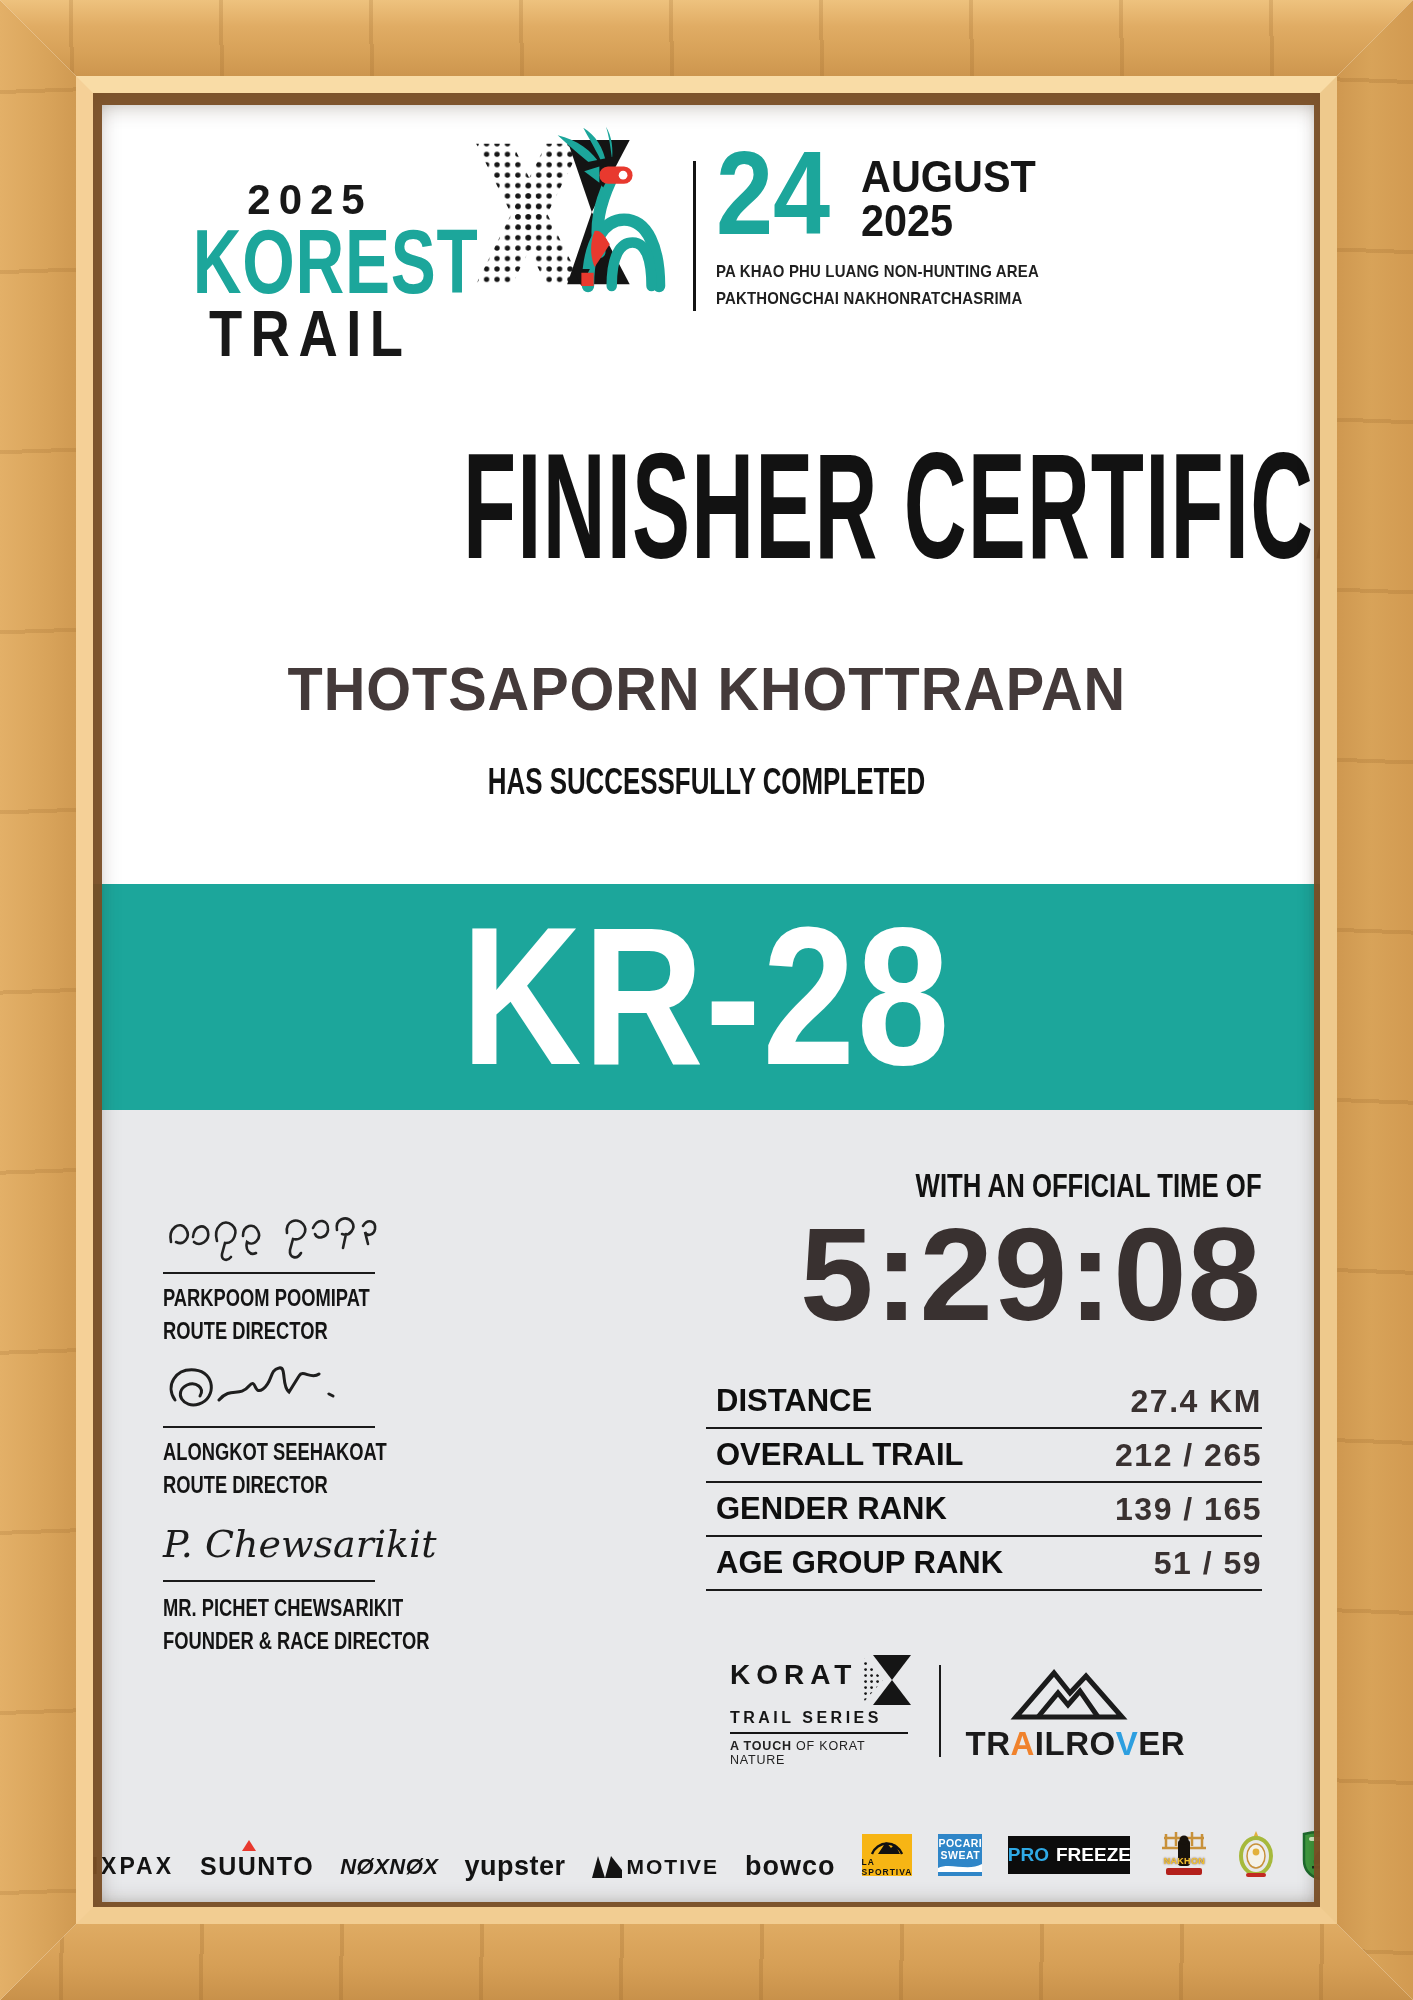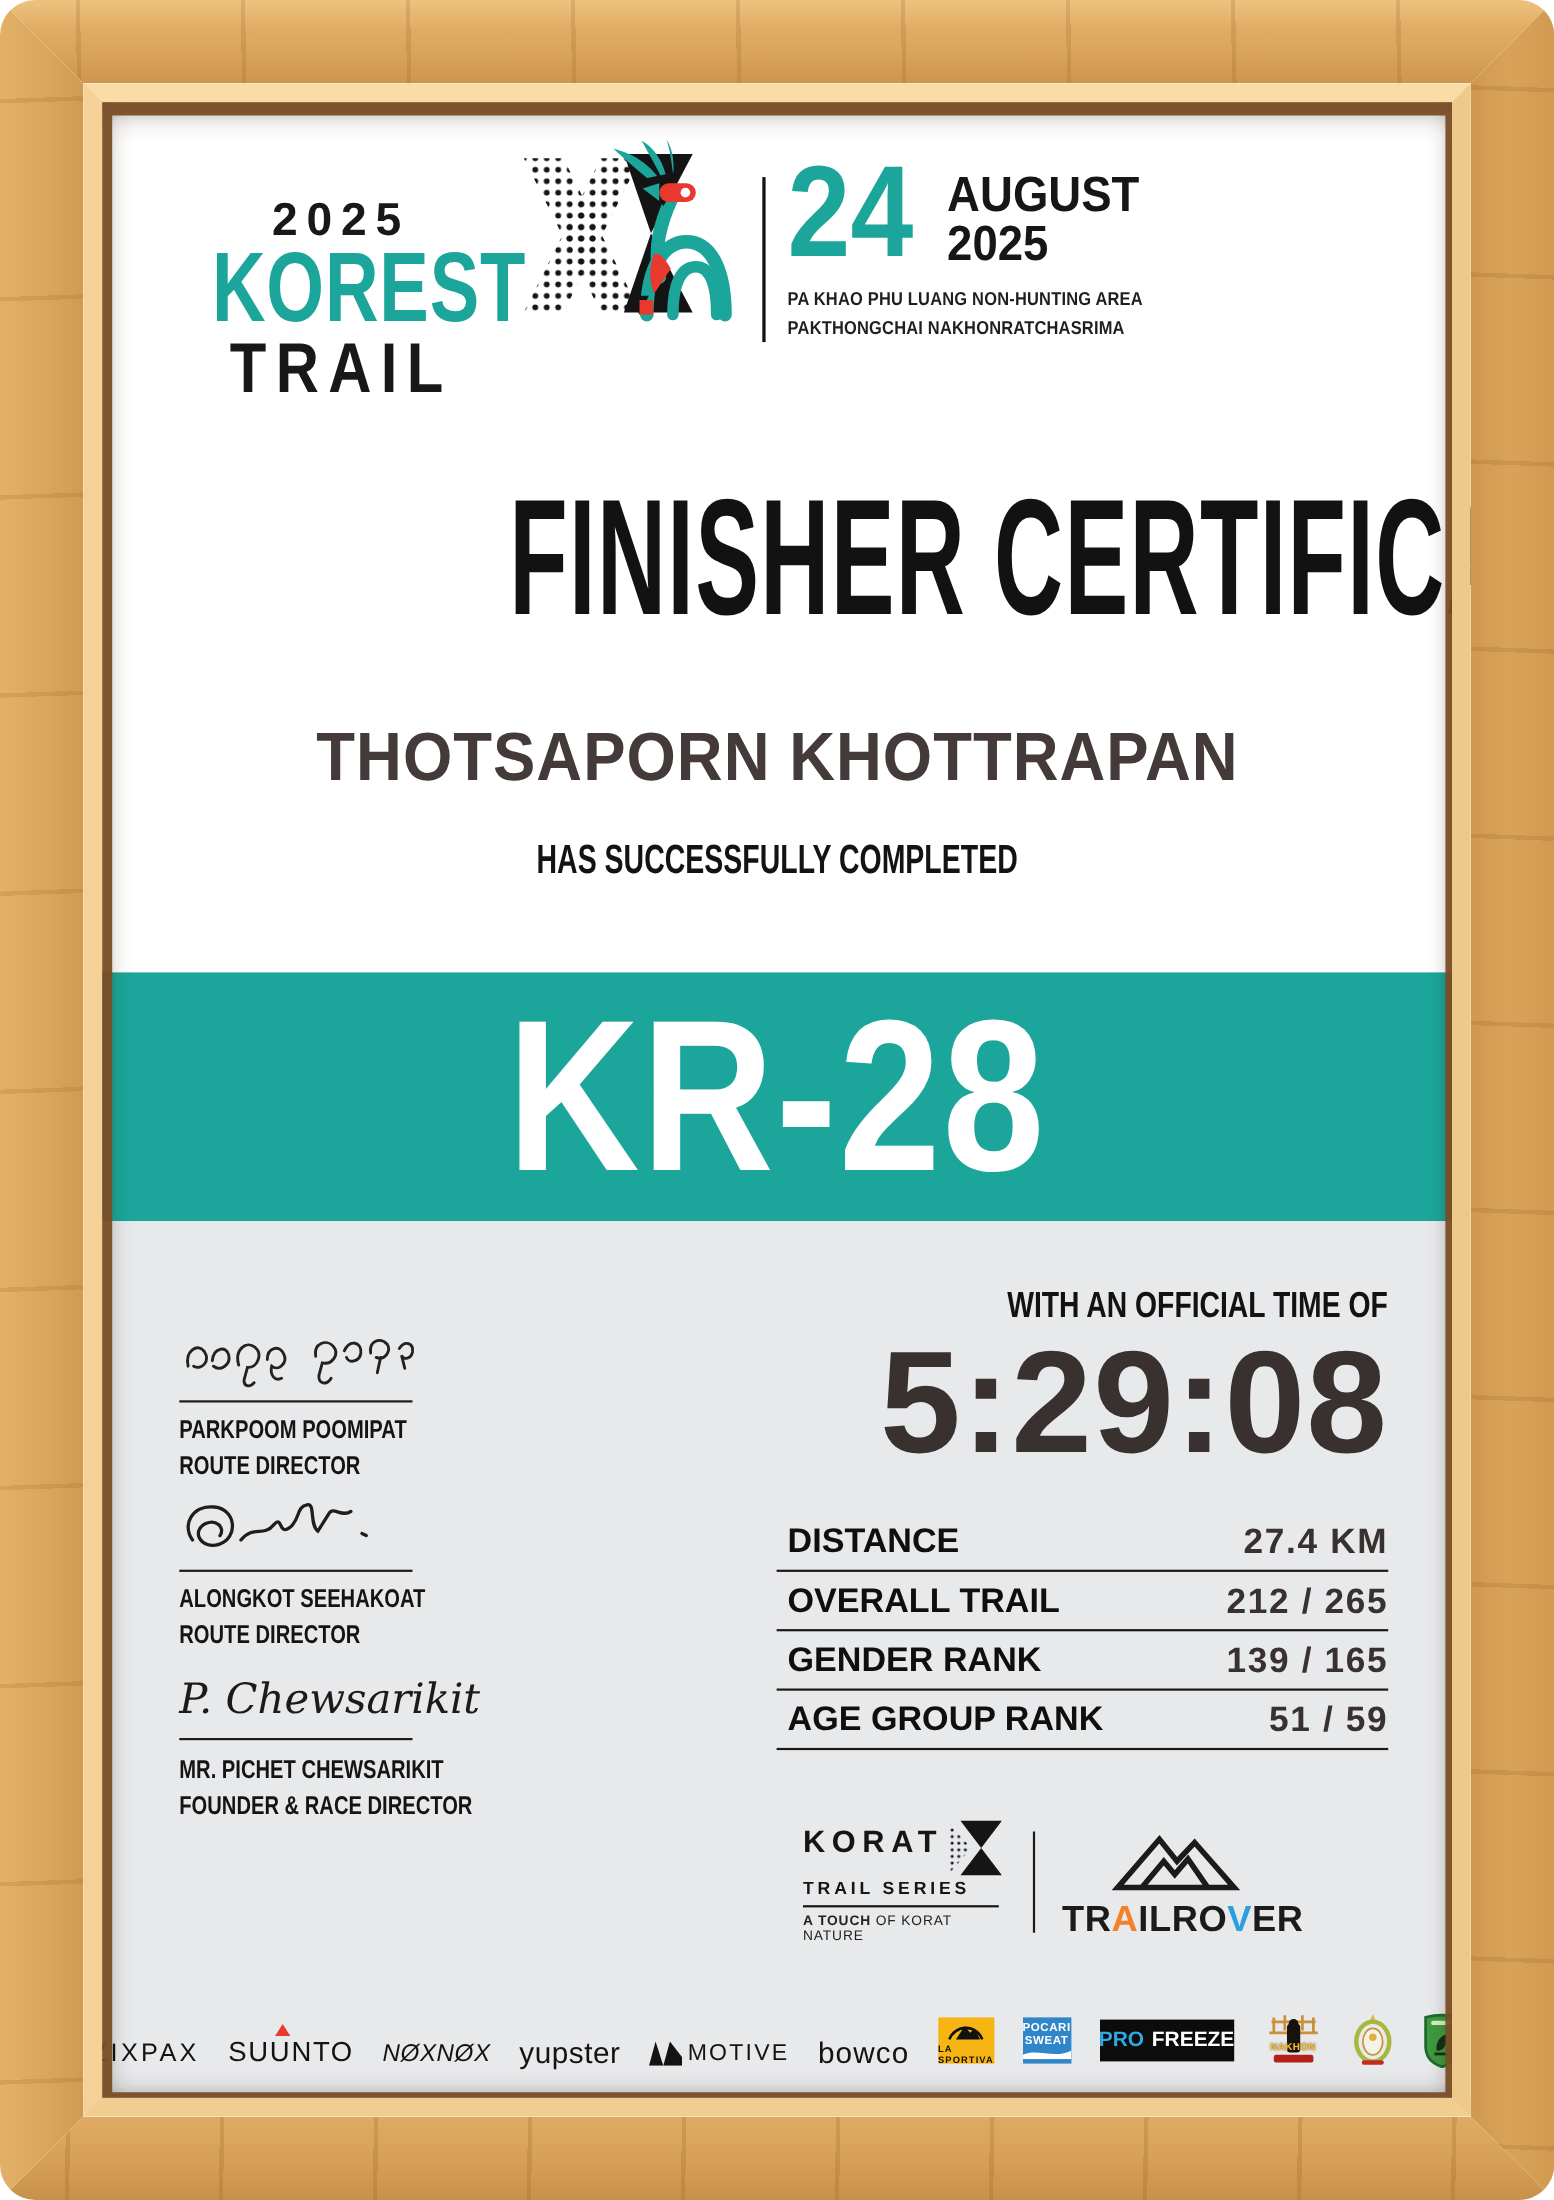--- a/index.html
+++ b/index.html
@@ -1,16 +1,16 @@
 <!DOCTYPE html>
 <html><head>
 <meta charset="utf-8">
 <style>
   html,body{margin:0;padding:0;background:#ffffff;}
-  .page{position:relative;width:1413px;height:2000px;overflow:hidden;font-family:"Liberation Sans",sans-serif;background:#fff;border-radius:32px;}
+  .page{position:relative;width:1413px;height:2000px;overflow:hidden;font-family:"Liberation Sans",sans-serif;background:#fff;}
 
   
   .f-strip{position:absolute;z-index:10;pointer-events:none;}
   .f-top{left:0;top:0;width:1413px;height:76px;
     background:repeating-linear-gradient(89deg,rgba(150,100,40,0) 0 70px,rgba(150,100,40,.22) 70px 74px,rgba(150,100,40,0) 74px 150px),
                linear-gradient(180deg,#eec27e 0%,#e0ac64 35%,#d7a158 70%,#cd964e 100%);
     clip-path:polygon(0 0,1413px 0,1337px 76px,76px 76px);}
   .f-bottom{left:0;bottom:0;width:1413px;height:76px;
     background:repeating-linear-gradient(91deg,rgba(150,100,40,0) 0 60px,rgba(150,100,40,.25) 60px 64px,rgba(150,100,40,0) 64px 140px),
                linear-gradient(0deg,#c8914a 0%,#d69f56 45%,#dfab63 100%);
@@ -103,21 +103,21 @@
   .korat-tagline{font-size:12.5px;margin-top:5px;letter-spacing:.8px;color:#222;}
   .korat-tagline b{font-weight:bold;}
   .org-divider{width:2.5px;height:92px;background:#1a1a1a;}
   .trailrover{text-align:center;color:#1b1b1b;}
   .tr-name{font-size:33px;font-weight:bold;letter-spacing:.5px;line-height:1;margin-top:2px;}
   .tr-a{color:#F0822C;}
   .tr-v{color:#2D9FE0;}
 
   
   .sponsor-row{position:absolute;left:0;top:1722px;width:100%;height:80px;display:flex;justify-content:center;align-items:center;gap:26px;z-index:3;}
-  .sp-text{font-weight:normal;color:#131313;white-space:nowrap;margin-top:23px;}
+  .sp-text{font-weight:bold;color:#131313;white-space:nowrap;margin-top:23px;}
   .sp-zixpax{font-size:23px;letter-spacing:3px;}
   .sp-suunto{font-size:25px;letter-spacing:1.5px;position:relative;}
   .sp-suunto .tri{position:absolute;left:42px;top:-12px;width:0;height:0;border-left:7px solid transparent;border-right:7px solid transparent;border-bottom:11px solid #E8392E;}
   .sp-noxnox{font-size:22px;font-style:italic;letter-spacing:.5px;}
   .sp-yupster{font-size:27px;letter-spacing:.5px;}
   .sp-motive{display:flex;align-items:center;gap:5px;font-size:21px;letter-spacing:2px;}
   .sp-bowco{font-size:27px;letter-spacing:1px;}
   .sp-box{display:flex;flex-direction:column;align-items:center;justify-content:center;}
   .sp-sportiva{width:80px;height:42px;background:#F7B514;color:#111;}
   .sp-sportiva .sp-mtn{line-height:0;}

